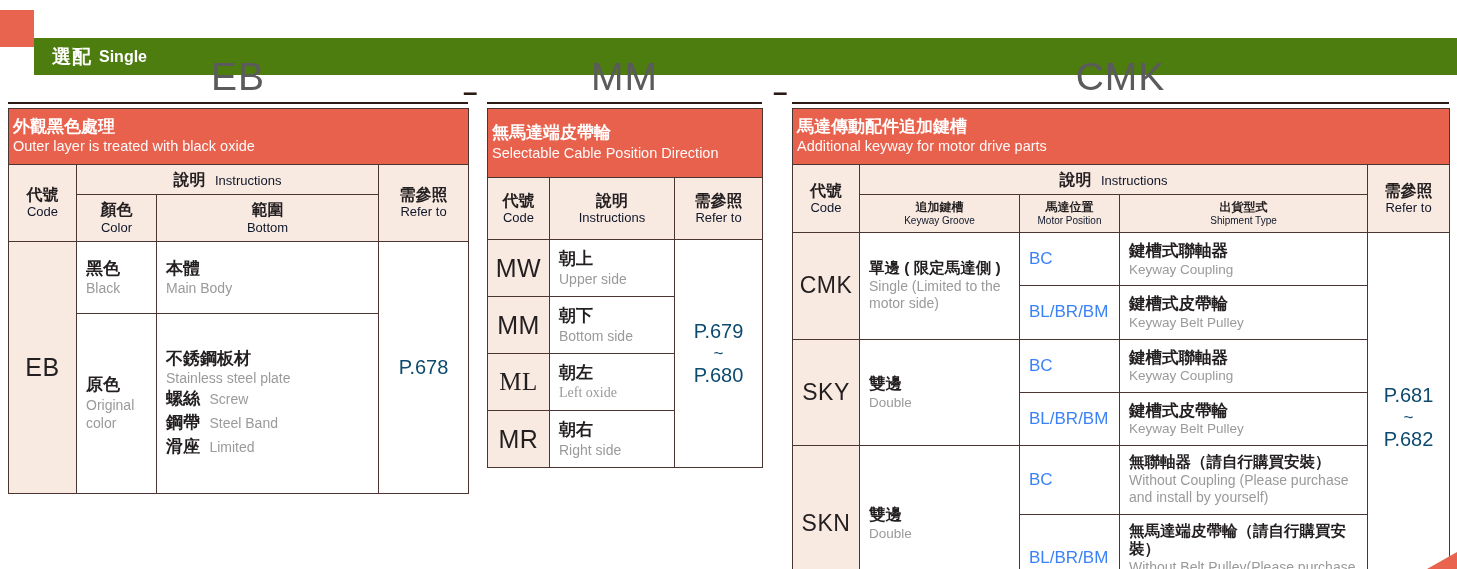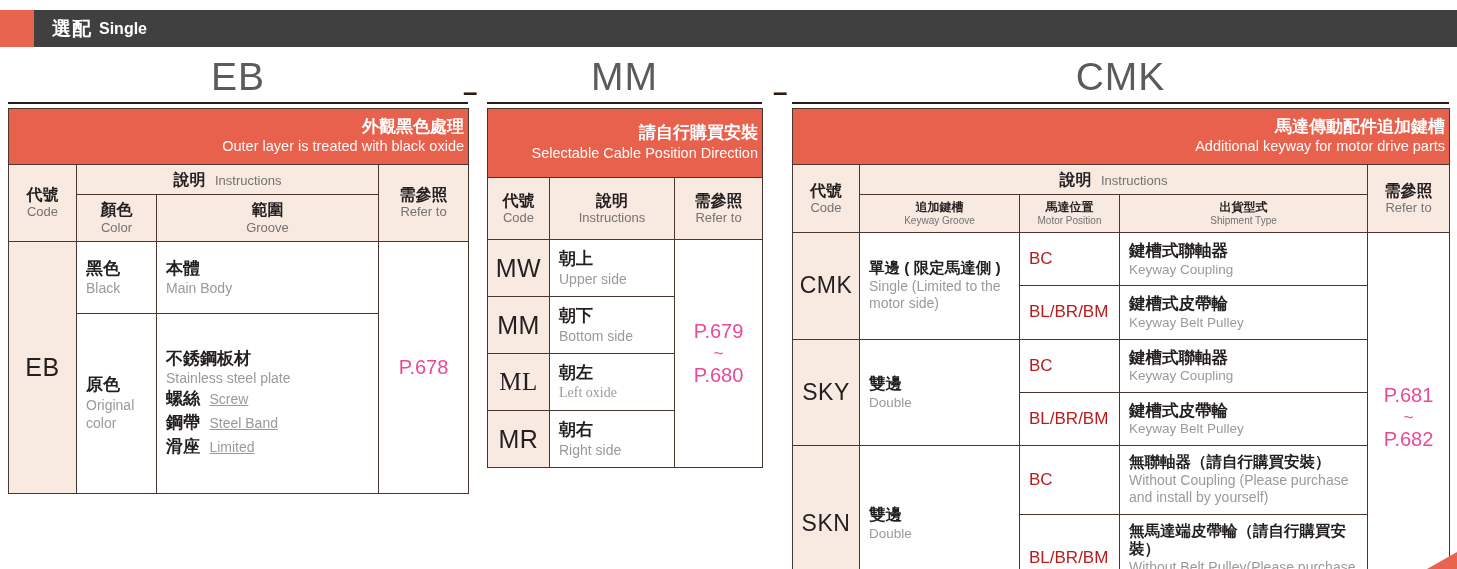--- a/index.html
+++ b/index.html
@@ -18,23 +18,24 @@
     width: 1457px; height: 37px;
     display: flex; align-items: stretch;
   }
   .banner-accent {
     width: 34px; height: 100%;
     background: #E8644E;
     flex: 0 0 34px;
   }
   .banner-bar {
     flex: 1 1 auto; height: 100%;
-    background: #404040;
+    background: #4d7c0f;
     display: flex; align-items: center;
     padding-left: 18px;
+    margin-top: 28px;
   }
   .banner-cjk {
     color: #ffffff; font-size: 19px; font-weight: bold;
     letter-spacing: 1px;
   }
   .banner-en {
     color: #ffffff; font-size: 16px; font-weight: bold;
     margin-left: 7px;
   }
 
@@ -70,71 +71,71 @@
   }
   table.opt td, table.opt th {
     border: 1px solid #4A3530;
     padding: 0;
     vertical-align: middle;
     background: #ffffff;
   }
   .thead-red {
     background: #E8614D !important;
     color: #ffffff;
-    text-align: right;
+    text-align: left;
     padding: 7px 4px 8px 4px !important;
     border-color: #4A3530 !important;
   }
   .thead-red .cjk { font-size: 17px; font-weight: bold; display: block; line-height: 1.25; }
   .thead-red .en  { font-size: 14.5px; font-weight: normal; display: block; line-height: 1.3; opacity: .97; }
 
   .hcell {
     background: #F8E9E1 !important;
     text-align: center;
     padding: 5px 3px !important;
   }
   .hcell .cjk { font-size: 16px; font-weight: bold; color: #231F20; display: block; line-height: 1.2; }
-  .hcell .en  { font-size: 13px; color: #737373; display: block; line-height: 1.25; }
+  .hcell .en  { font-size: 13px; color: #0f172a; display: block; line-height: 1.25; }
   .hcell.inline .cjk, .hcell.inline .en { display: inline; }
   .hcell.inline .en { margin-left: 5px; }
   .hcell.sm .cjk { font-size: 12px; }
   .hcell.sm .en  { font-size: 10px; }
 
   .code-cell {
     background: #F8E9E1 !important;
     text-align: center;
     font-size: 25px;
     color: #231F20;
     letter-spacing: .5px;
   }
   .code-cell.sm { font-size: 23px; }
 
   .body-cell { padding: 7px 9px !important; }
   .body-cell .cjk { font-size: 17px; font-weight: bold; color: #231F20; display: block; line-height: 1.25; }
   .body-cell .en  { font-size: 14px; color: #9A9A9C; display: block; line-height: 1.3; }
   .body-cell .line { display: block; line-height: 1.42; margin-top: 1px; }
   .body-cell .line .cjk { display: inline; font-size: 17px; }
-  .body-cell .line .en  { display: inline; font-size: 14px; margin-left: 5px; text-decoration: underline; }
+  .body-cell .line .en  { display: inline; font-size: 14px; margin-left: 5px; }
 
   .body-cell.tight .cjk { font-size: 15.5px; line-height: 1.22; }
   .body-cell.tight .en  { font-size: 14px; line-height: 1.24; }
   .body-cell.mid .cjk { font-size: 16.5px; }
   .body-cell.mid .en  { font-size: 13.5px; }
 
   .plain-cell {
     text-align: left;
     padding: 6px 9px !important;
     font-size: 17px;
-    color: #b91c1c;
+    color: #3b82f6;
   }
 
   .refer-cell {
     text-align: center;
     font-size: 20px;
-    color: #ec4899;
+    color: #0c4a6e;
     line-height: 1.35;
   }
   .refer-cell .tilde { display: block; font-size: 17px; line-height: 1.0; }
 
   
   .corner-tri {
     position: absolute;
     right: 0; bottom: 0;
     width: 0; height: 0;
     border-left: 30px solid transparent;
@@ -196,21 +197,21 @@
         <span class="en">Refer to</span>
       </td>
     </tr>
     <tr>
       <td class="hcell">
         <span class="cjk">顏色</span>
         <span class="en">Color</span>
       </td>
       <td class="hcell">
         <span class="cjk">範圍</span>
-        <span class="en">Groove</span>
+        <span class="en">Bottom</span>
       </td>
     </tr>
     <tr style="height:72px;">
       <td class="code-cell" rowspan="2">EB</td>
       <td class="body-cell">
         <span class="cjk">黑色</span>
         <span class="en">Black</span>
       </td>
       <td class="body-cell">
         <span class="cjk">本體</span>
@@ -247,21 +248,21 @@
 <div class="tbl-wrap" style="left:487px; top:108px; width:275px; height:360px;">
   <table class="opt">
     <colgroup>
         <col style="width:62px">
         <col style="width:125px">
         <col style="width:88px">
       </colgroup>
     <tbody>
         <tr>
       <td class="thead-red" colspan="3">
-        <span class="cjk">請自行購買安裝</span>
+        <span class="cjk">無馬達端皮帶輪</span>
         <span class="en">Selectable Cable Position Direction</span>
       </td>
     </tr>
     <tr style="height:62px;">
       <td class="hcell">
         <span class="cjk">代號</span>
         <span class="en">Code</span>
       </td>
       <td class="hcell">
         <span class="cjk">說明</span>

